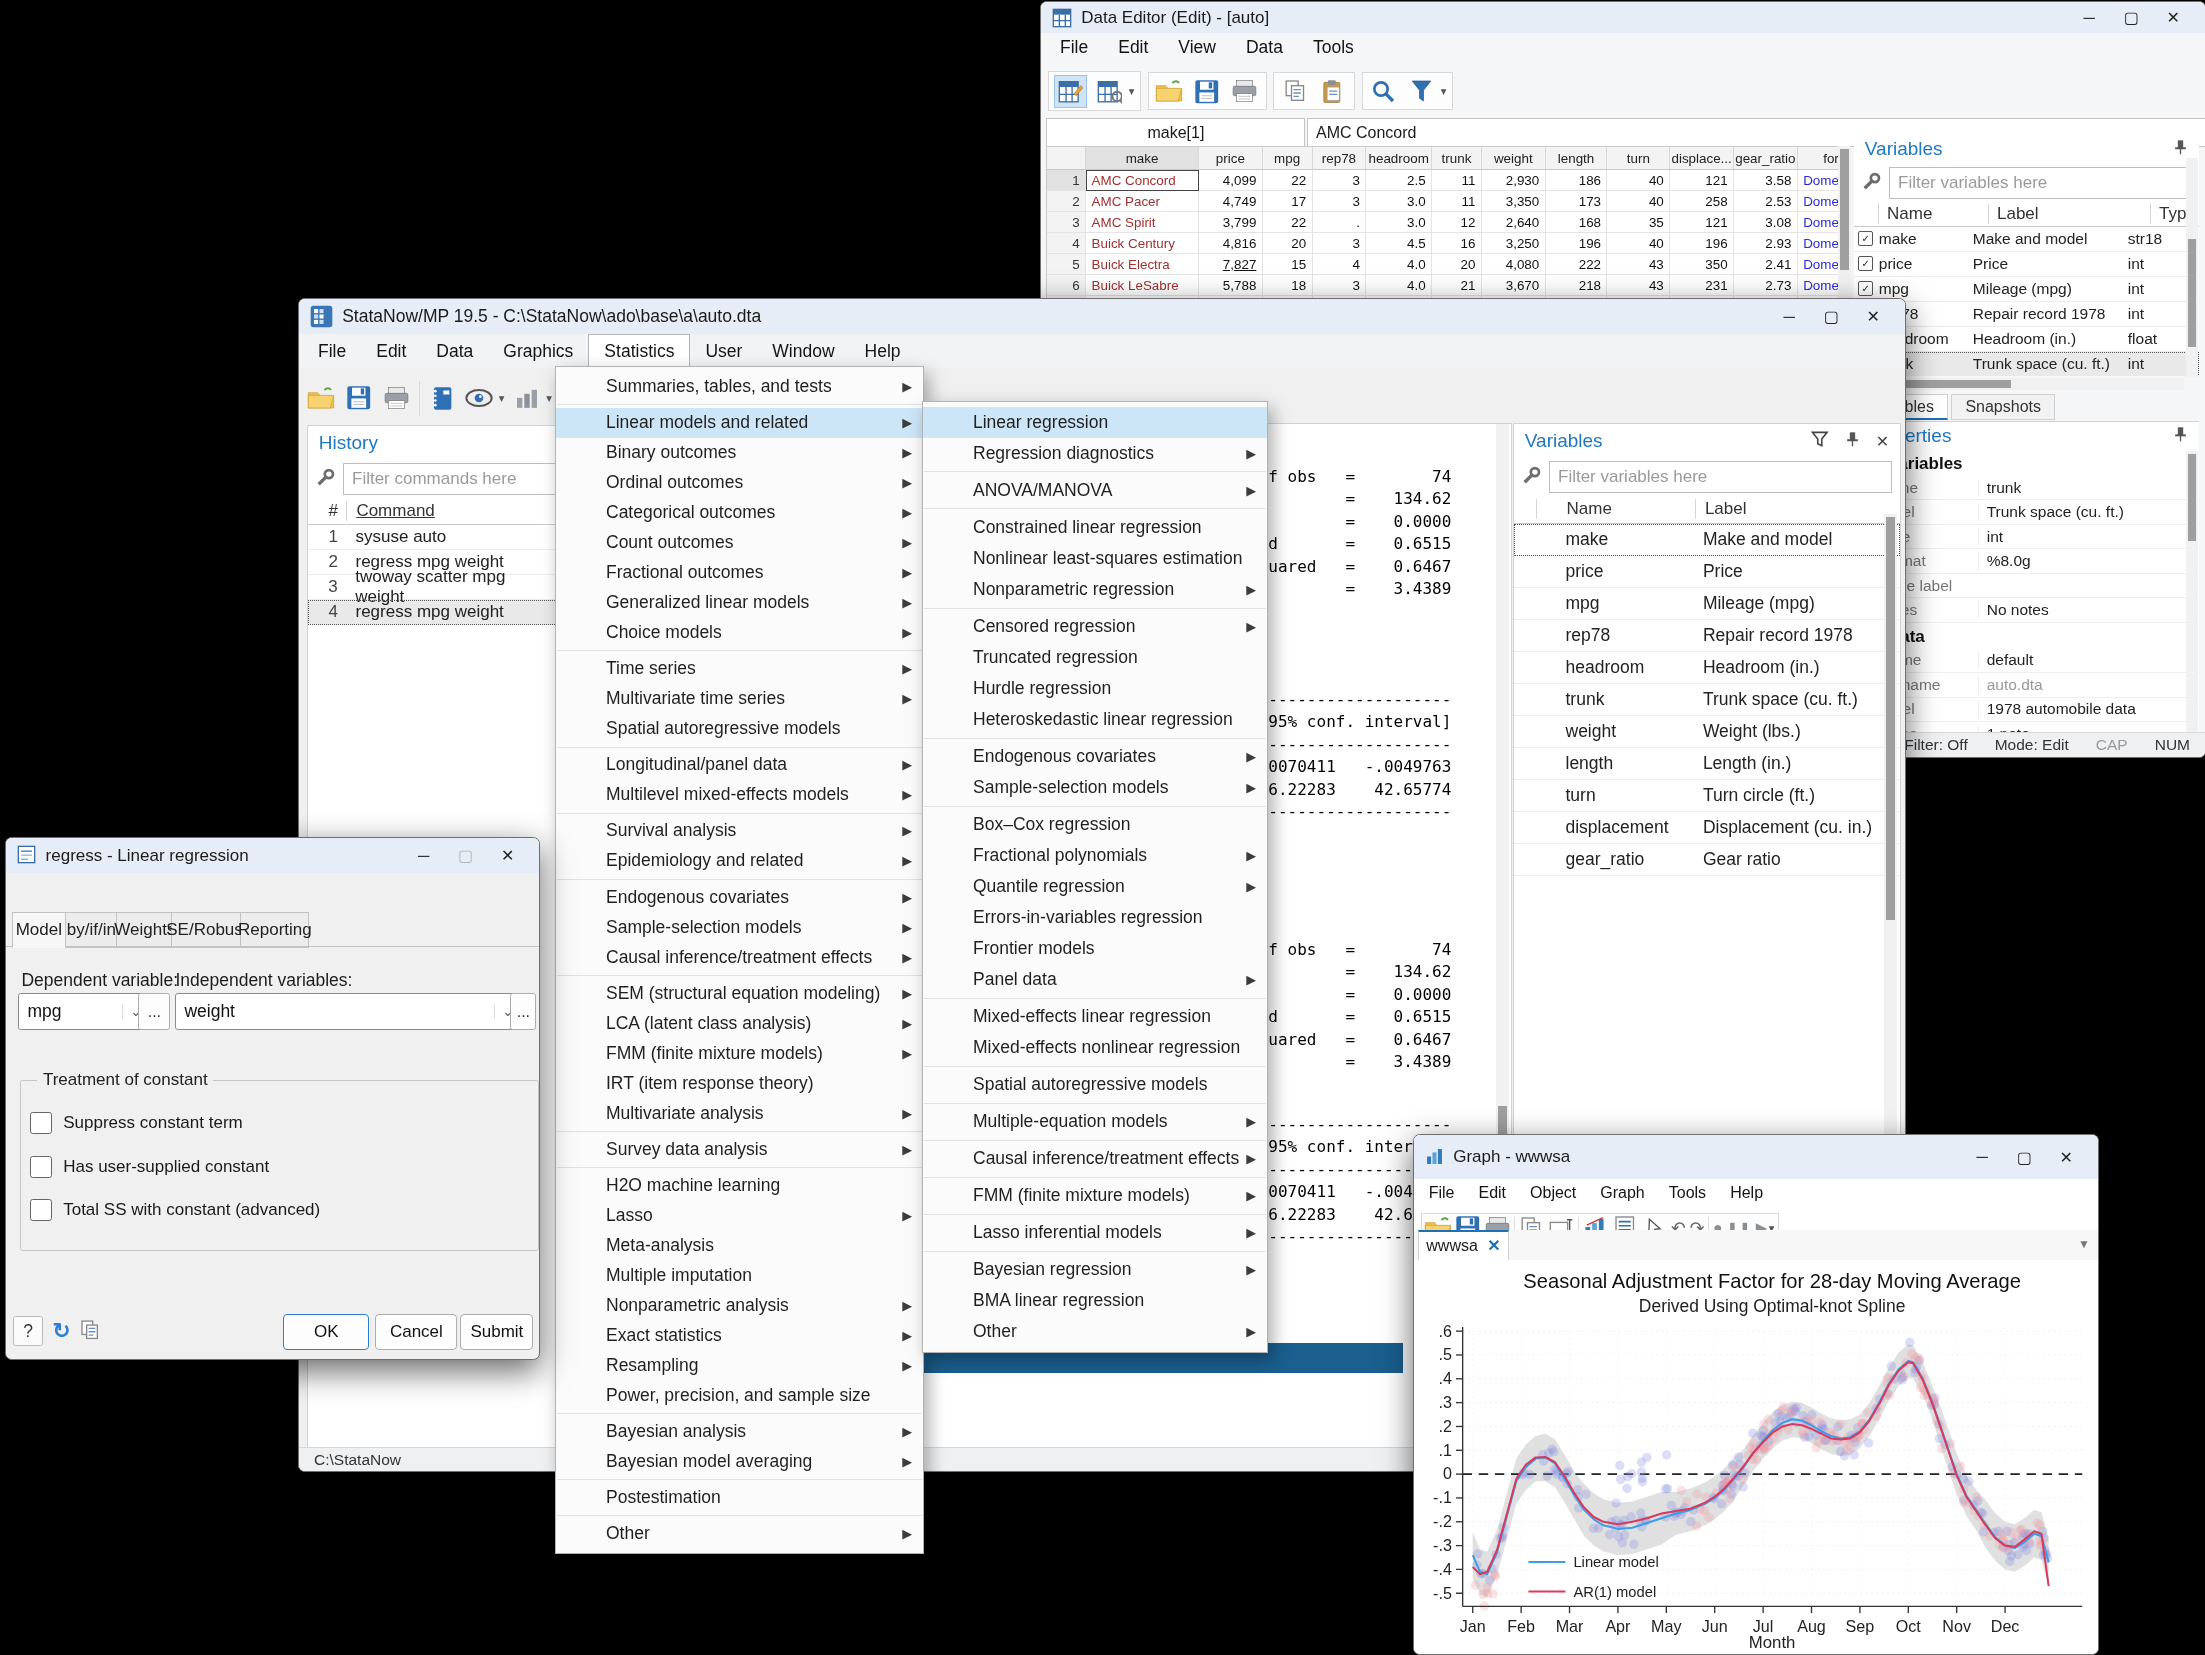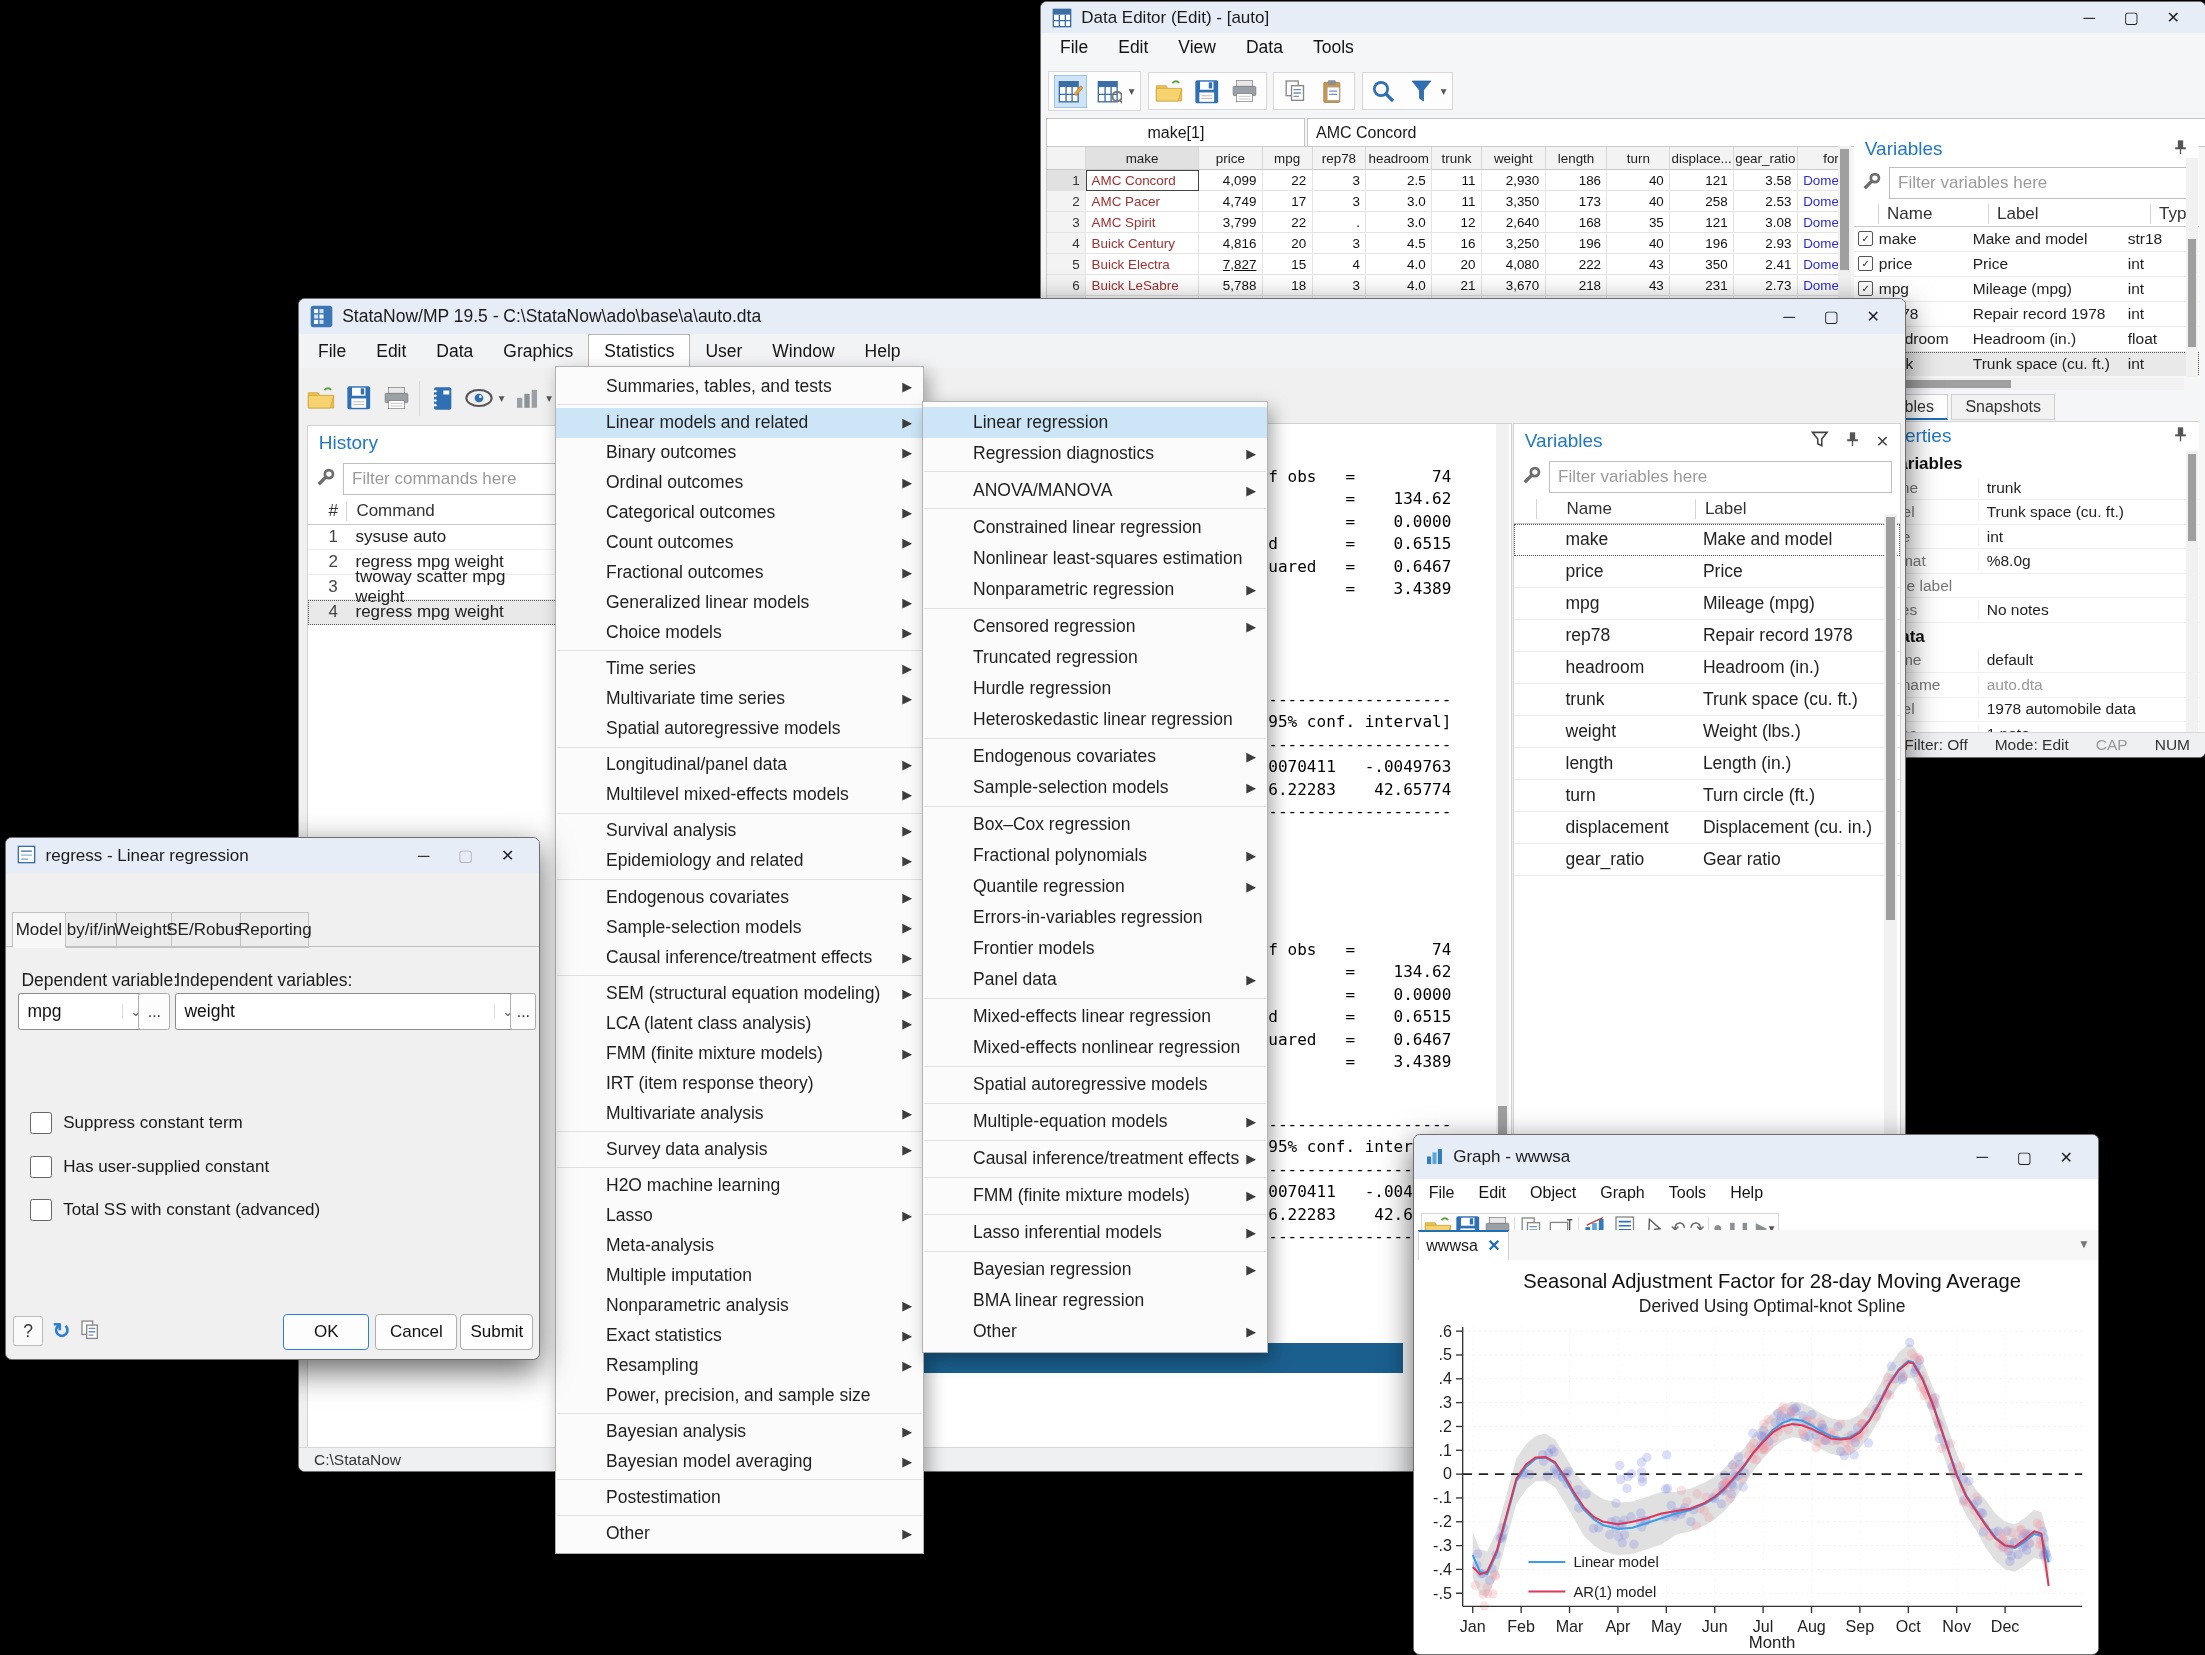--- a/index.html
+++ b/index.html
@@ -604,21 +604,21 @@
     </div>
     <div class="filterrow">
       <span><svg width="19" height="19" viewBox="0 0 28 28">
             <path d="M4 24 L16 12" stroke="#6d6d6d" stroke-width="5"></path>
             <circle cx="19" cy="9" r="6" fill="none" stroke="#6d6d6d" stroke-width="4"></circle>
           </svg></span>
       <input placeholder="Filter commands here" style="">
     </div>
     <div class="colhead" style="height:27px;align-items:center;">
       <span style="width:30px;text-align:right;">#</span>
-      <span style="border-left:0.7px solid #d5d5d5;margin-left:8px;padding-left:9.4px;">Command</span>
+      <span style="border-left:0.7px solid #d5d5d5;margin-left:8px;padding-left:9.4px;text-decoration:underline;">Command</span>
     </div>
     <div id="history-rows">
         <div class="lrow" style="height: 24px;">
           <span style="width: 30px; text-align: right; color: rgb(68, 68, 68);">1</span>
           <span style="padding-left: 17.5px;">sysuse auto</span>
         </div>
         <div class="lrow" style="height: 24px;">
           <span style="width: 30px; text-align: right; color: rgb(68, 68, 68);">2</span>
           <span style="padding-left: 17.5px;">regress mpg weight</span>
         </div>
@@ -919,20 +919,23 @@
     <span>mpg</span>
       <span class="chev">⌄</span>
   </div>
   <div class="dots" style="left:132px;top:155px;width:30px;height:35px;">...</div>
   <span class="dlabel" style="left:169px;top:132px;">Independent variables:</span>
   <div class="combo" style="left:169px;top:155px;width:329px;height:35px;">
     <span>weight</span>
       <span class="chev">⌄</span>
   </div>
   <div class="dots" style="left:504px;top:155px;width:24px;height:35px;">...</div>
+  <fieldset style="position:absolute;left:12px;top:232px;width:500px;height:168px;border:0.7px solid #c6c6c6;border-radius:2.7px;background:transparent;">
+    <legend style="font-size:17px;color:#222;padding:0 5.4px;margin-left:8px;">Treatment of constant</legend>
+  </fieldset>
   <div id="dlg-checks">
       <div style="position: absolute; left: 24px; top: 274px; display: flex; align-items: center; gap: 10.8px;">
         <span class="cbx"></span>
         <span style="font-size: 17px;">Suppress constant term</span>
       </div>
       <div style="position: absolute; left: 24px; top: 318px; display: flex; align-items: center; gap: 10.8px;">
         <span class="cbx"></span>
         <span style="font-size: 17px;">Has user-supplied constant</span>
       </div>
       <div style="position: absolute; left: 24px; top: 361px; display: flex; align-items: center; gap: 10.8px;">

